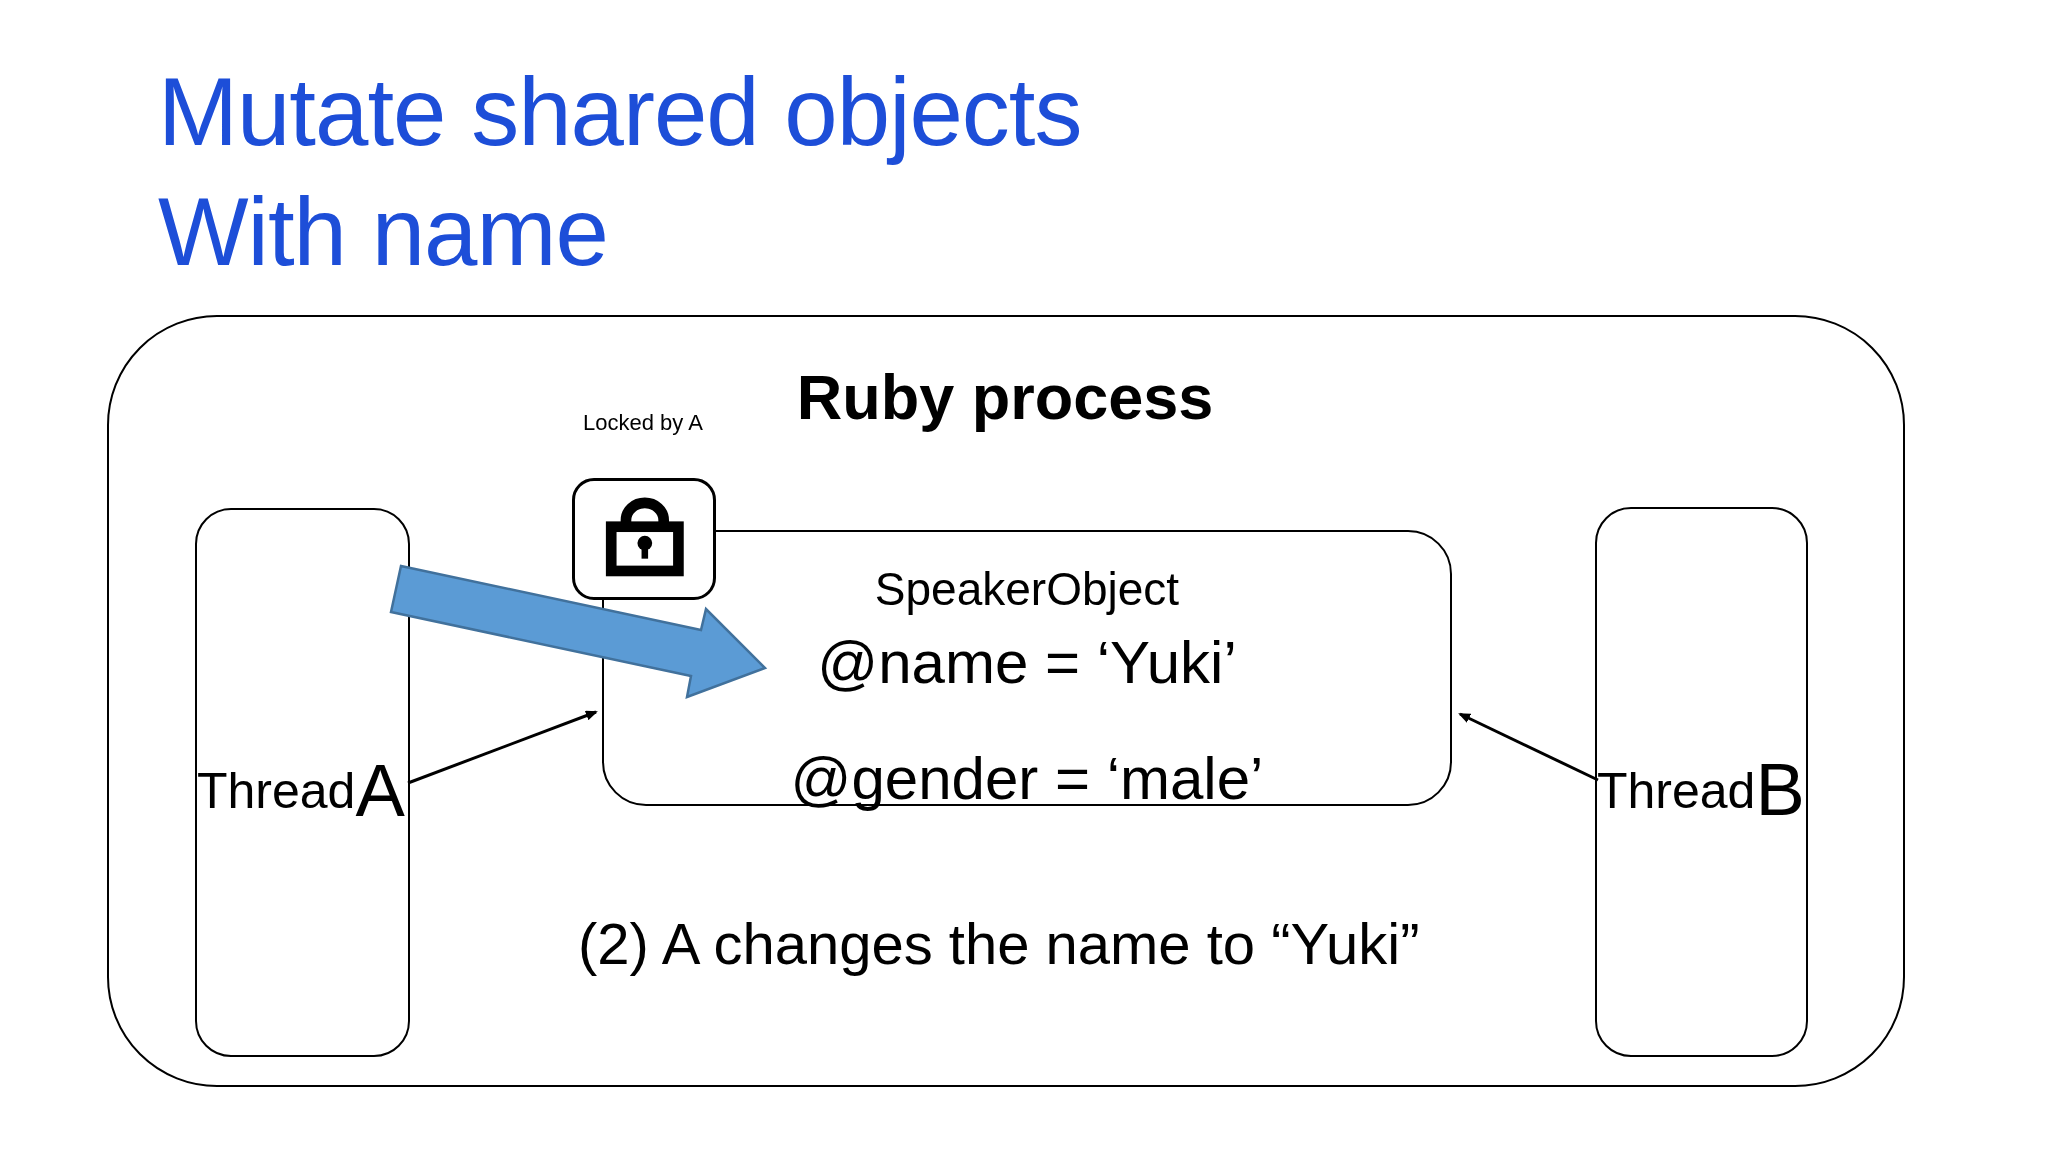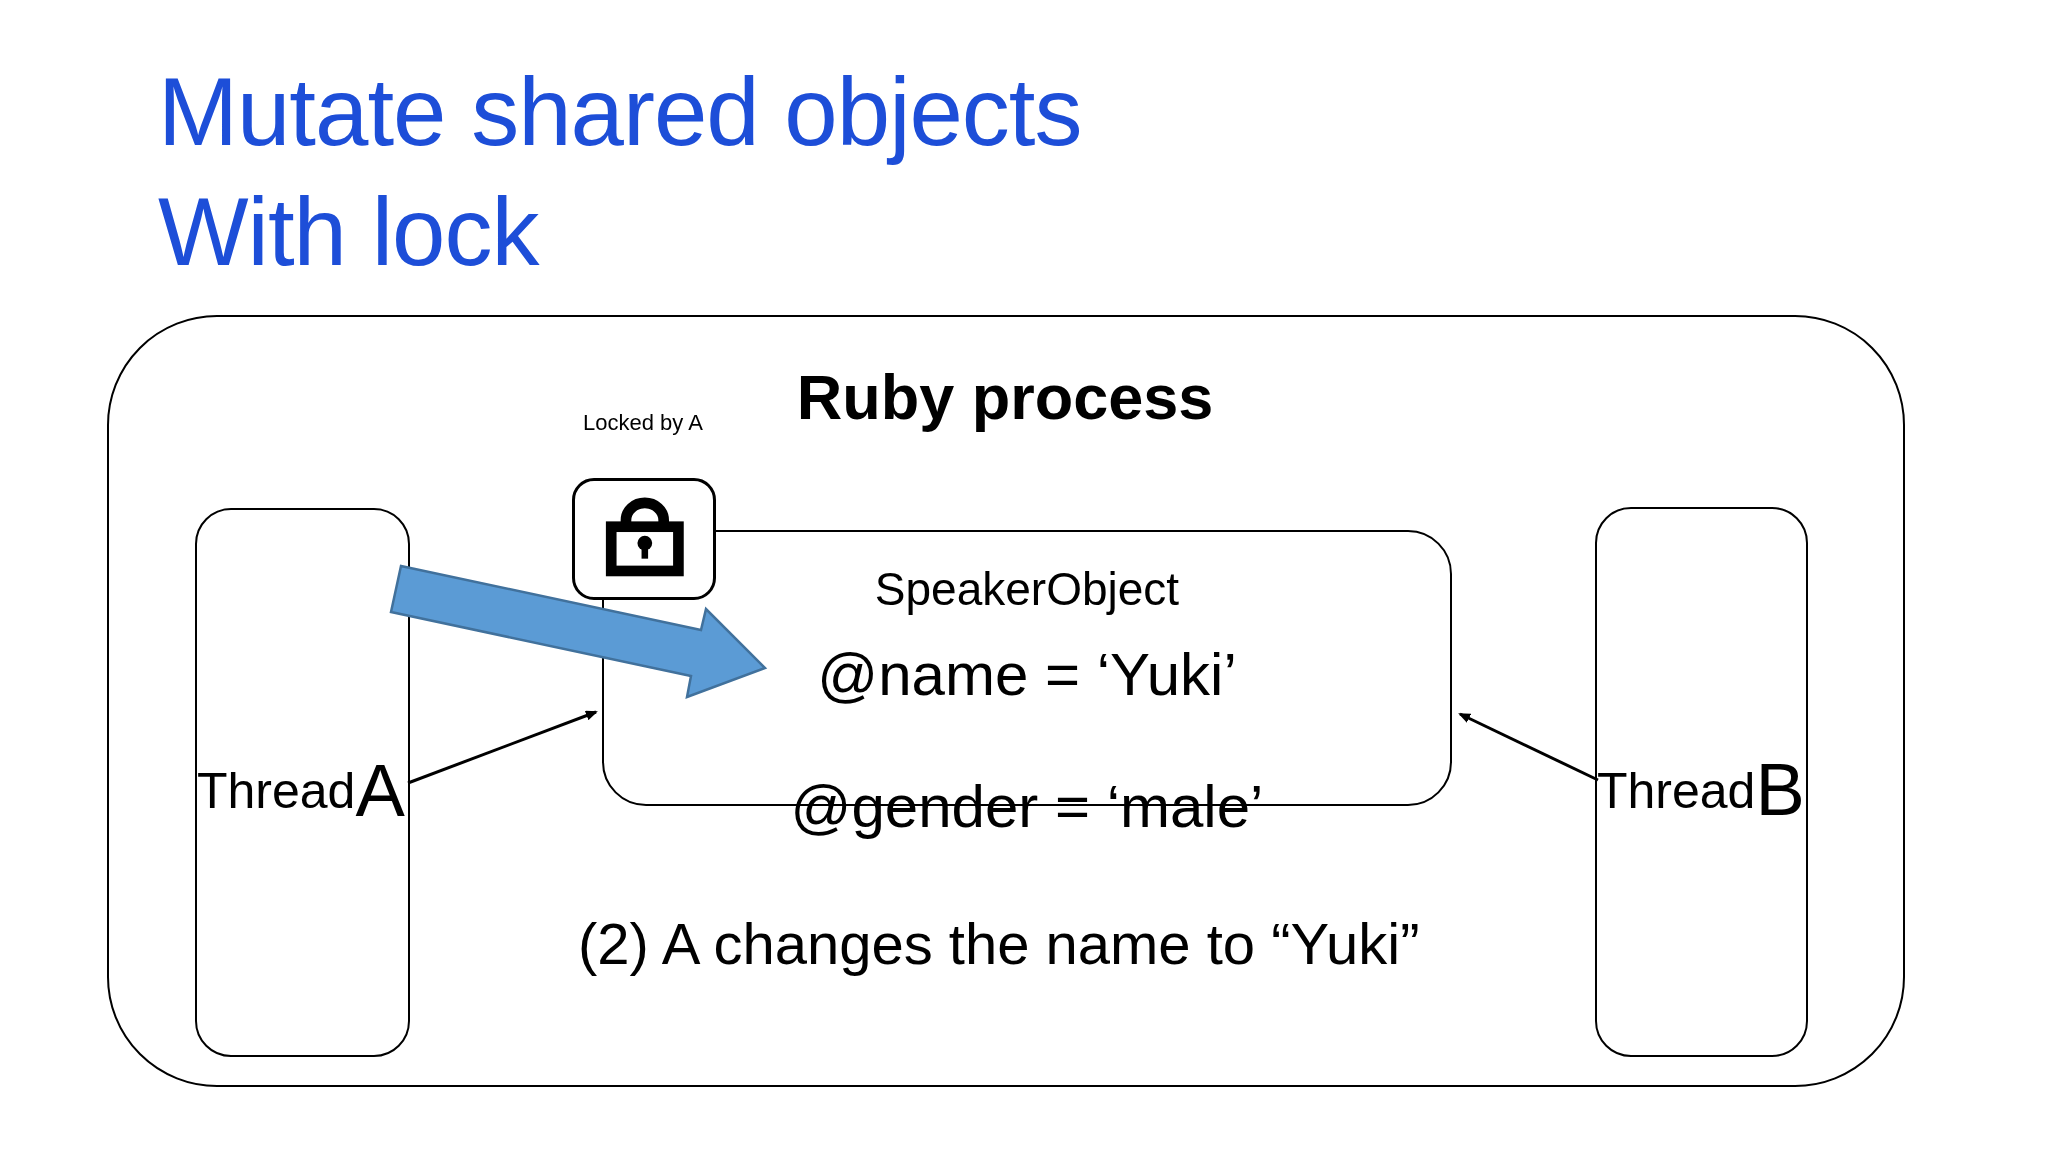--- a/index.html
+++ b/index.html
@@ -60,22 +60,22 @@
     border:2.5px solid #000;
     border-radius:44px;
     background:#fff;
     box-sizing:border-box;
     display:flex;flex-direction:column;align-items:center;
     padding-top:30px;
     z-index:2;
   }
   .speaker-title{font-size:46px;line-height:1.2;}
   .speaker-attr{font-size:60px;line-height:1.2;}
-  .speaker-attr.first{margin-top:22px;}
-  .speaker-attr.second{margin-top:60px;}
+  .speaker-attr.first{margin-top:10px;}
+  .speaker-attr.second{margin-top:44px;}
   
   .thread-box{
     border:2.5px solid #000;
     border-radius:36px;
     background:#fff;
     box-sizing:border-box;
     display:flex;flex-direction:row;align-items:center;
     padding-top:17px;
     z-index:2;
   }
@@ -95,21 +95,21 @@
     position:absolute;left:0;top:0;width:2048px;height:1152px;
     z-index:5;pointer-events:none;
   }
   .lock-icon-svg{width:118px;height:102px;display:block;}
 </style>
 </head>
 <body>
 
 <div class="slide">
 
-  <div class="abs title"><span>Mutate shared objects</span><br><span>With lock</span></div>
+  <div class="abs title"><span>Mutate shared objects</span><br><span>With name</span></div>
 
   <div class="abs process-box"></div>
   <div class="abs process-label">Ruby process</div>
 
   <div class="abs thread-box thread-a">
     <div class="thread-label">Thread</div>
     <div class="thread-name">A</div>
   </div>
 
   <div class="abs thread-box thread-b">

